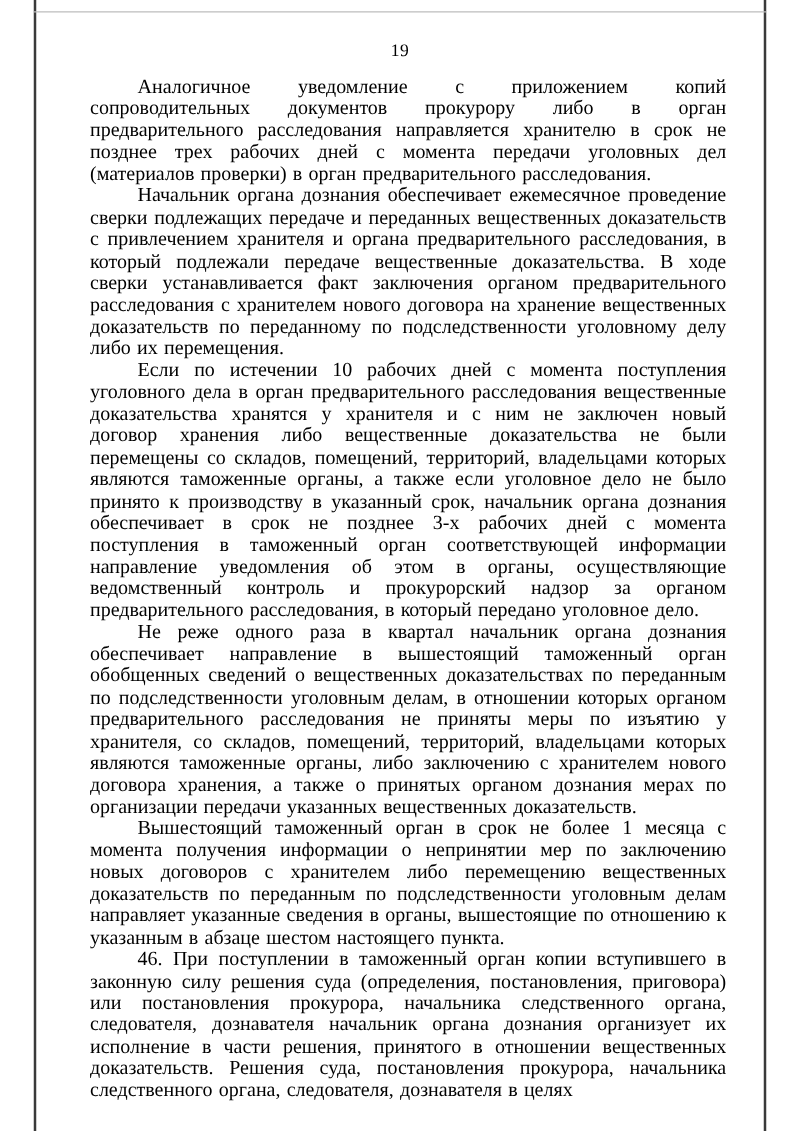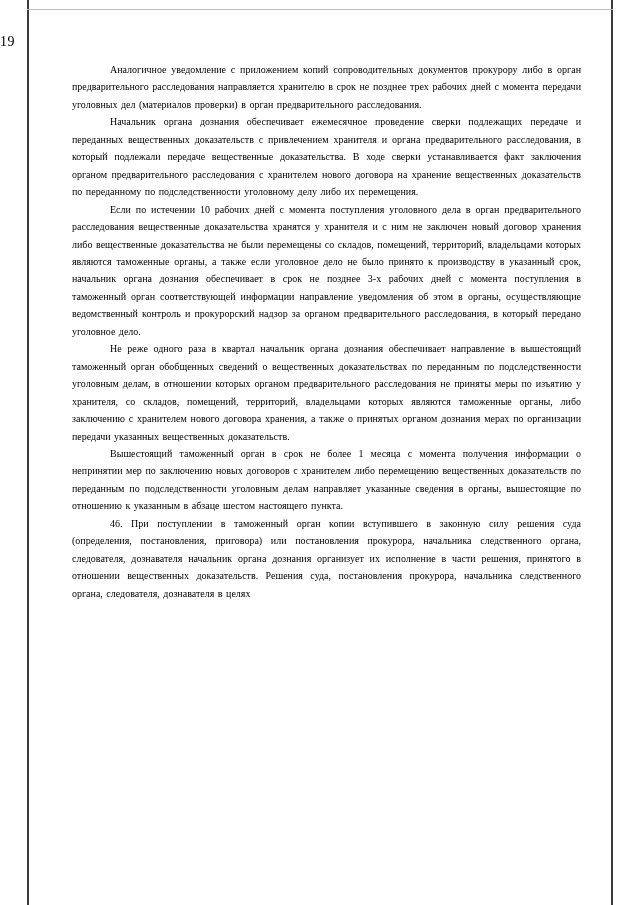--- a/index.html
+++ b/index.html
@@ -36,29 +36,30 @@
     top: 9px;
     width: 586px;
     height: 1px;
     background: #bdbdbd;
   }
   .page-number {
     position: absolute;
     top: 34px;
     left: 0;
     width: 640px;
+    text-align: center;
     font-size: 14px;
     letter-spacing: 0.5px;
   }
   .text-block {
     position: absolute;
     top: 61px;
     left: 72px;
     width: 509px;
-    font-size: 10px;
+    font-size: 16px;
     line-height: 17.45px;
     text-align: justify;
     text-justify: inter-word;
   }
   .text-block p {
     margin: 0;
     padding: 0;
     text-indent: 38px;
     word-spacing: 1px;
   }

